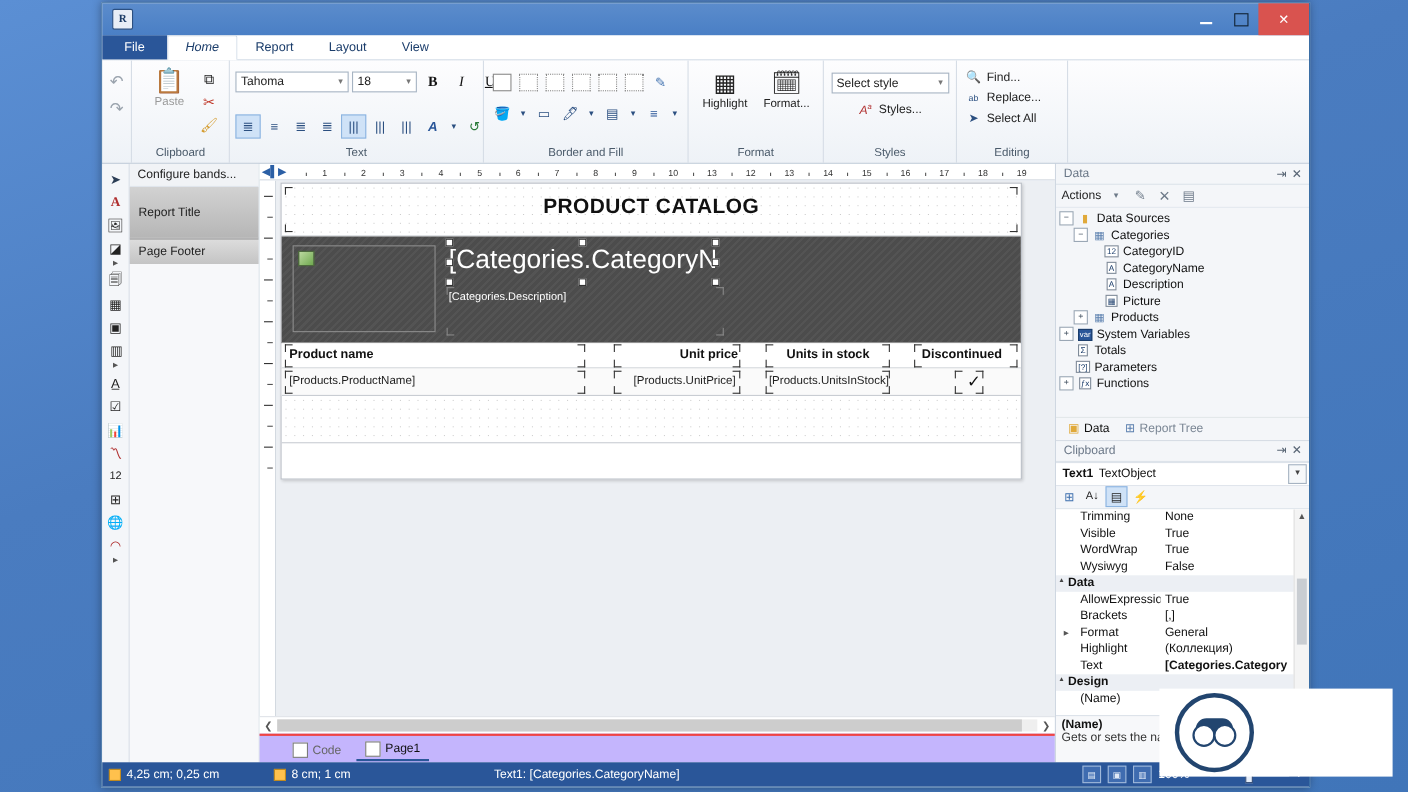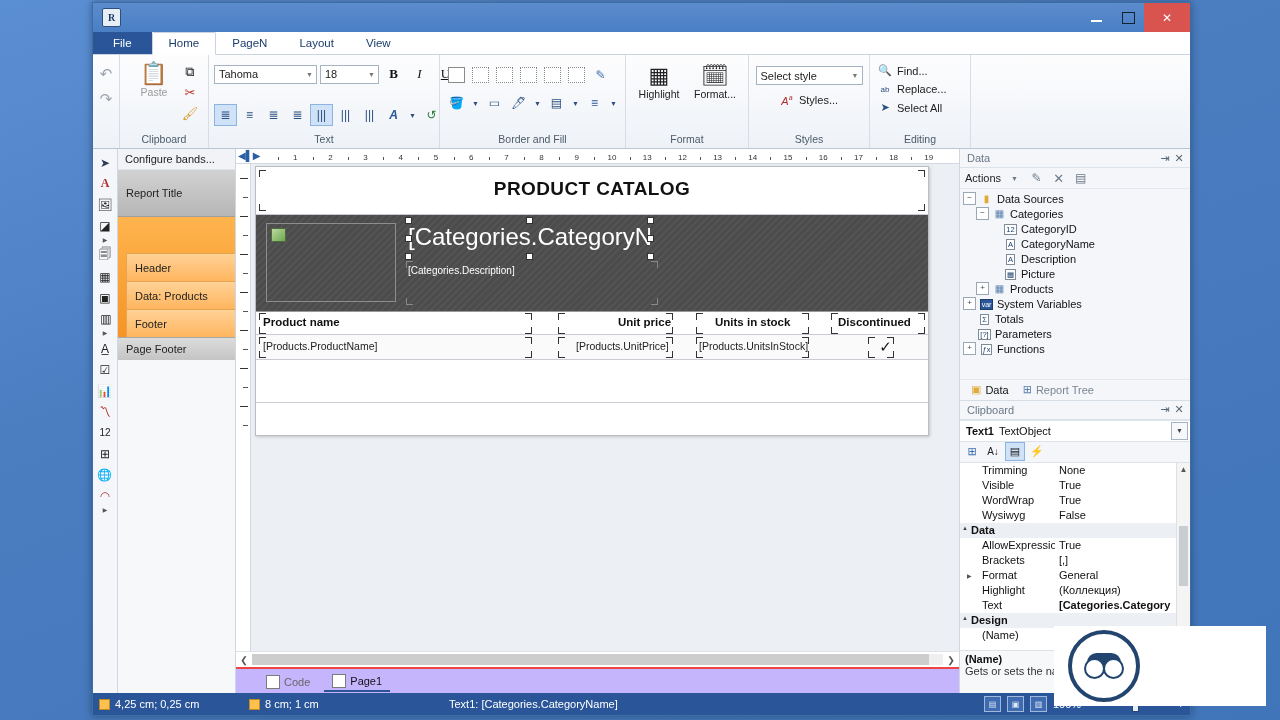--- a/index.html
+++ b/index.html
@@ -34,21 +34,21 @@
   .winbtn .min{display:block;width:11px;height:2px;background:#fff;margin-top:7px;}
   .winbtn .max{display:block;width:11px;height:10px;border:1.6px solid #123;}
 
   
   .ribbon-tabs{height:22px;background:#fff;display:flex;align-items:flex-end;
     border-bottom:1px solid #c8d4e2;padding-left:0;}
   .rtab{padding:3px 16px 4px;font-size:11.5px;color:#1b3d6b;cursor:default;line-height:14px;}
   .rtab.file{background:#2a5699;color:#fff;height:22px;display:flex;align-items:center;
     padding:0 20px;}
   .rtab.active{background:#fff;border:1px solid #c8d4e2;border-bottom:1px solid #fff;
-    position:relative;top:1px;border-radius:2px 2px 0 0;}
+    position:relative;top:1px;border-radius:2px 2px 0 0;font-style:italic;}
 
   
   .ribbon{height:93px;background:linear-gradient(180deg,#fdfdfe 0%,#eef2f7 100%);
     border-bottom:1px solid #b9c6d6;display:flex;}
   .rgroup{display:flex;flex-direction:column;justify-content:space-between;
     padding:3px 5px 0;border-right:1px solid #d6dde6;position:relative;}
   .rgroup:last-child{border-right:none;}
   .rgroup-body{display:flex;align-items:flex-start;flex:1;padding-top:2px;}
   .rgroup-title{text-align:center;font-size:10.5px;color:#4a5a6a;padding-bottom:3px;}
 
@@ -282,21 +282,21 @@
         <div class="winbtn">
             <span class="max"></span>
           </div>
         <div class="winbtn close">✕</div>
       </div>
     </div>
 
     <div class="ribbon-tabs">
       <div class="rtab file">File</div>
       <div class="rtab active">Home</div>
-      <div class="rtab">PageN</div>
+      <div class="rtab">Report</div>
       <div class="rtab">Layout</div>
       <div class="rtab">View</div>
     </div>
 
     <div class="ribbon">
 
       <div class="rgroup" style="width:22px;padding:3px 2px 0;">
         <div class="rgroup-body" style="flex-direction:column;gap:6px;align-items:center;padding-top:6px;">
           <div class="sm-ic" style="color:#9aa3ad;font-size:15px;">↶</div>
           <div class="sm-ic" style="color:#9aa3ad;font-size:15px;">↷</div>
@@ -461,34 +461,20 @@
         <div class="tool-caret">▶</div>
       </div>
 
       <div class="designer">
         <div class="design-top">
 
           <div class="bands">
             <div class="cfg">Configure bands...</div>
             <div class="band title-band">
               <span>Report Title</span>
-            </div>
-            <div class="band cat">
-              <span class="lbl">Data: Categories</span>
-              <div class="sub">
-                <div class="band sub-b">
-                  <span>Header</span>
-                </div>
-                <div class="band sub-b">
-                  <span>Data: Products</span>
-                </div>
-                <div class="band sub-b">
-                  <span>Footer</span>
-                </div>
-              </div>
             </div>
             <div class="band pf">
               <span>Page Footer</span>
             </div>
             <div style="flex:1;background:#f7f8fa;"></div>
           </div>
 
           <div class="canvas-wrap">
             <div class="hruler">
               <span class="rs">◀▌▶</span>

